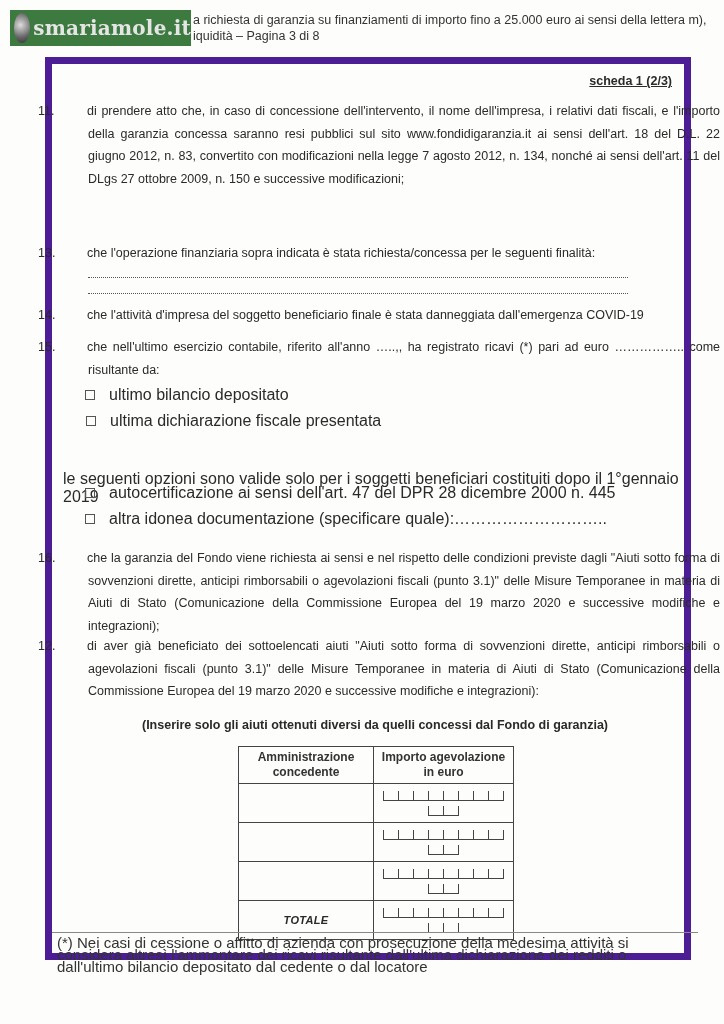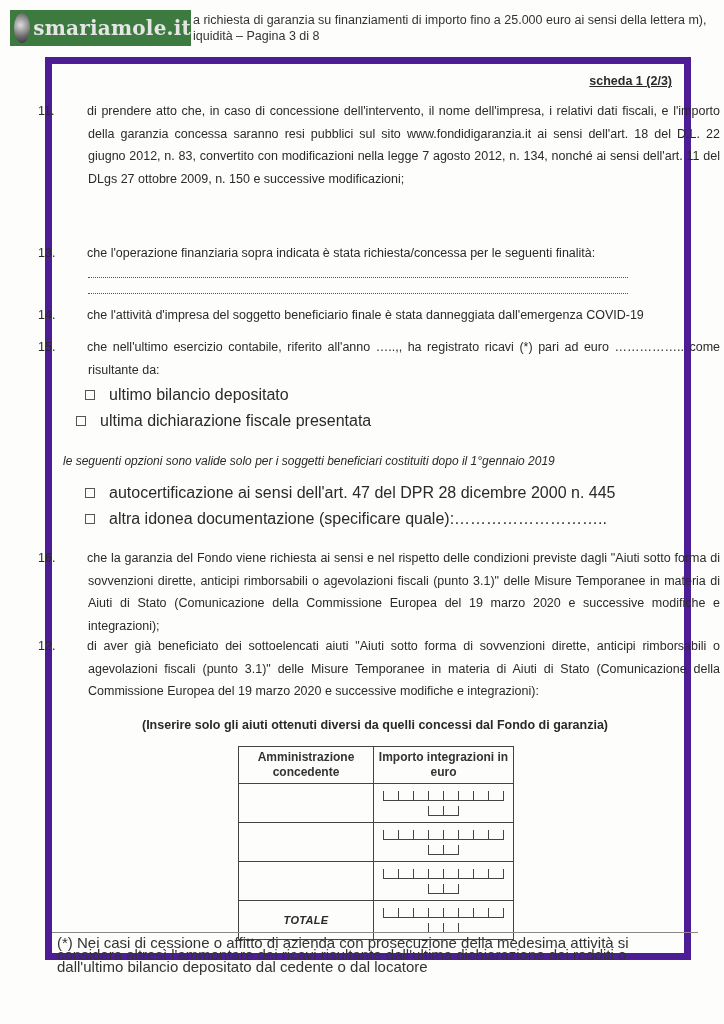--- a/index.html
+++ b/index.html
@@ -39,21 +39,21 @@
   .check {
     position:absolute; font-size:16px; display:flex; align-items:center;
   }
   .check .box {
     width:8px; height:8px; border:1px solid #555; margin-right:14px;
   }
   .dots {
     position:absolute; left:36px; width:540px; border-bottom:1px dotted #555; height:1px;
   }
   .italic-note {
-    position:absolute; left:11px; top:390px; font-style:italic; font-size:12px;
+    position:absolute; left:11px; top:406px; font-size:16px;
   }
   .table-title {
     position:absolute; left:0; width:646px; text-align:center; top:654px;
     font-weight:bold; font-size:12.5px;
   }
   table.aid {
     position:absolute; left:186px; top:682px; border-collapse:collapse; width:276px;
     font-size:12px;
   }
   table.aid th, table.aid td { border:1.5px solid #444; }
@@ -106,21 +106,21 @@
   </div>
 
   <div class="para hang" style="top:272px;">
     <span class="num">15.</span><span>che nell'ultimo esercizio contabile, riferito all'anno …..,, ha registrato ricavi (*) pari ad euro …………….. come risultante da:</span>
   </div>
 
   <div class="check" style="left:33px; top:322px;">
     <span class="box"></span>
     <span>ultimo bilancio depositato</span>
   </div>
-  <div class="check" style="left:24px; top:348px;">
+  <div class="check" style="left:34px; top:348px;">
     <span class="box"></span>
     <span>ultima dichiarazione fiscale presentata</span>
   </div>
 
   <div class="italic-note">le seguenti opzioni sono valide solo per i soggetti beneficiari costituiti dopo il 1°gennaio 2019</div>
 
   <div class="check" style="left:33px; top:420px;">
     <span class="box"></span>
     <span>autocertificazione ai sensi dell'art. 47 del DPR 28 dicembre 2000 n. 445</span>
   </div>
@@ -136,21 +136,21 @@
   <div class="para hang" style="top:571px;">
     <span class="num">12.</span><span>di aver già beneficiato dei sottoelencati aiuti "Aiuti sotto forma di sovvenzioni dirette, anticipi rimborsabili o agevolazioni fiscali (punto 3.1)" delle Misure Temporanee in materia di Aiuti di Stato (Comunicazione della Commissione Europea del 19 marzo 2020 e successive modifiche e integrazioni):</span>
   </div>
 
   <div class="table-title">(Inserire solo gli aiuti ottenuti diversi da quelli concessi dal Fondo di garanzia)</div>
 
   <table class="aid">
     <tbody>
         <tr>
       <th>Amministrazione concedente</th>
-      <th>Importo integrazioni in euro</th>
+      <th>Importo agevolazione in euro</th>
     </tr>
     <tr>
       <td class="adm"></td>
       <td>
         <div class="digits">
           <div class="row1">
                 <span class="cell"></span>
                 <span class="cell"></span>
                 <span class="cell"></span>
                 <span class="cell"></span>

